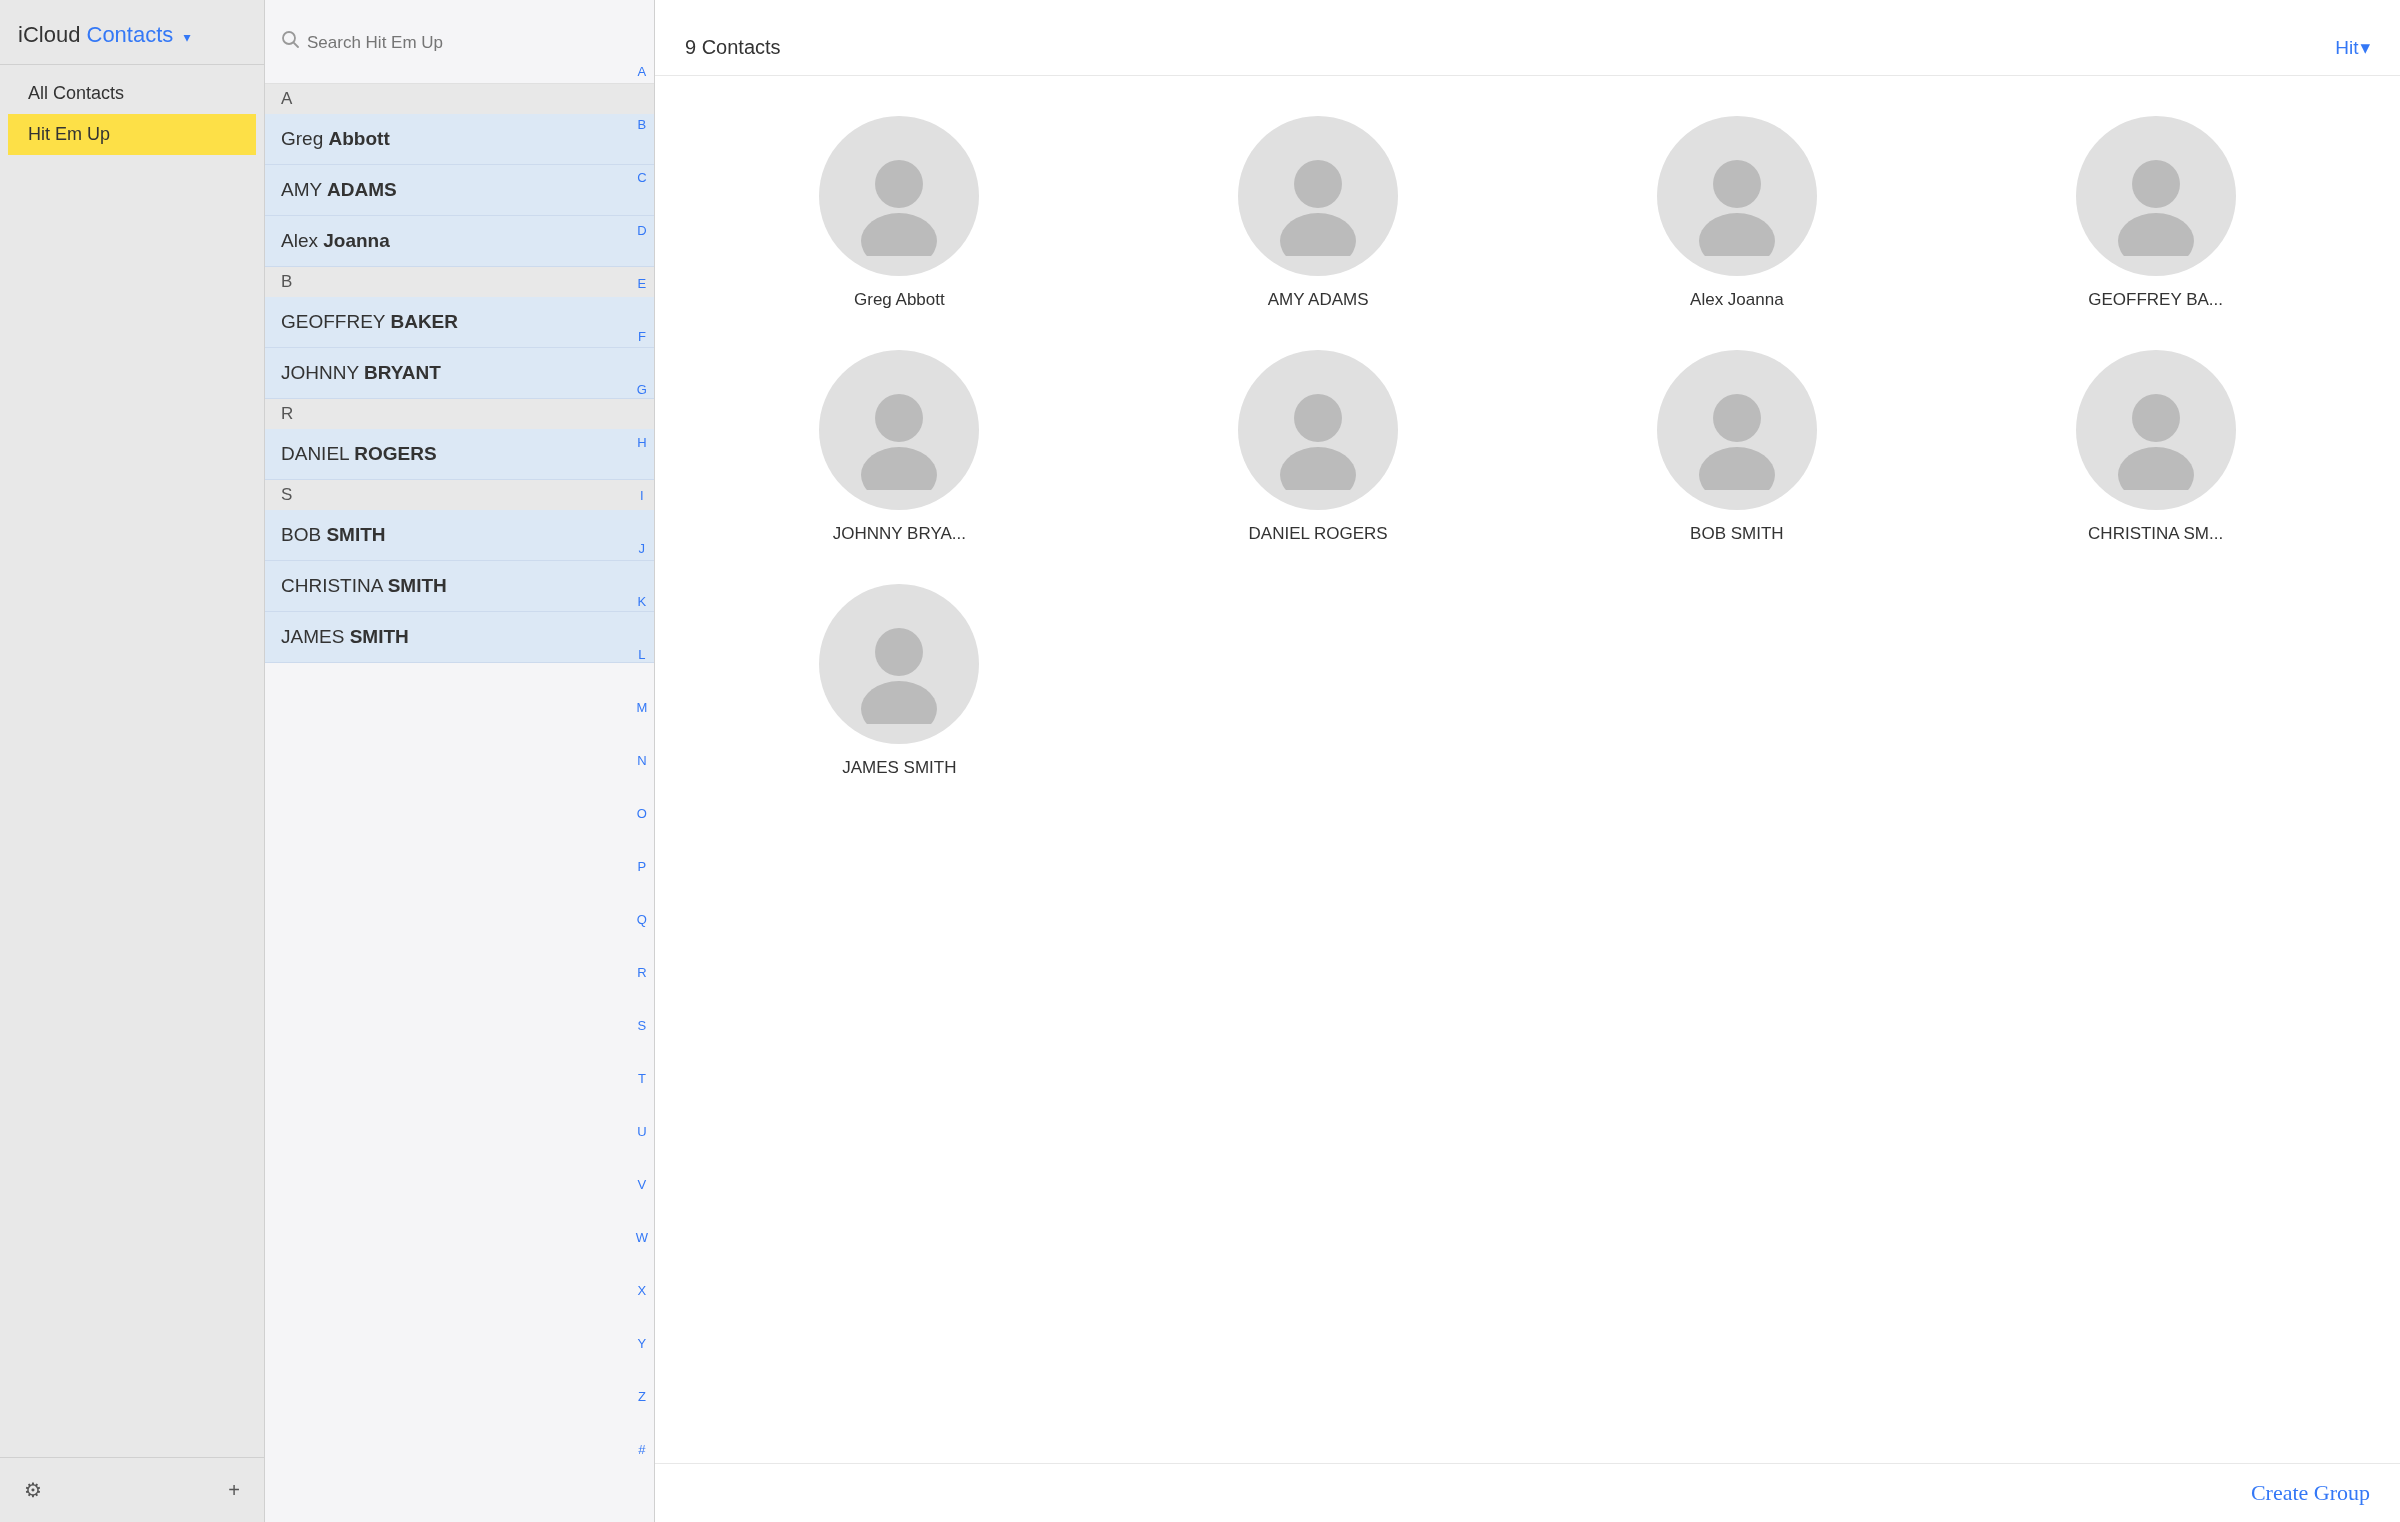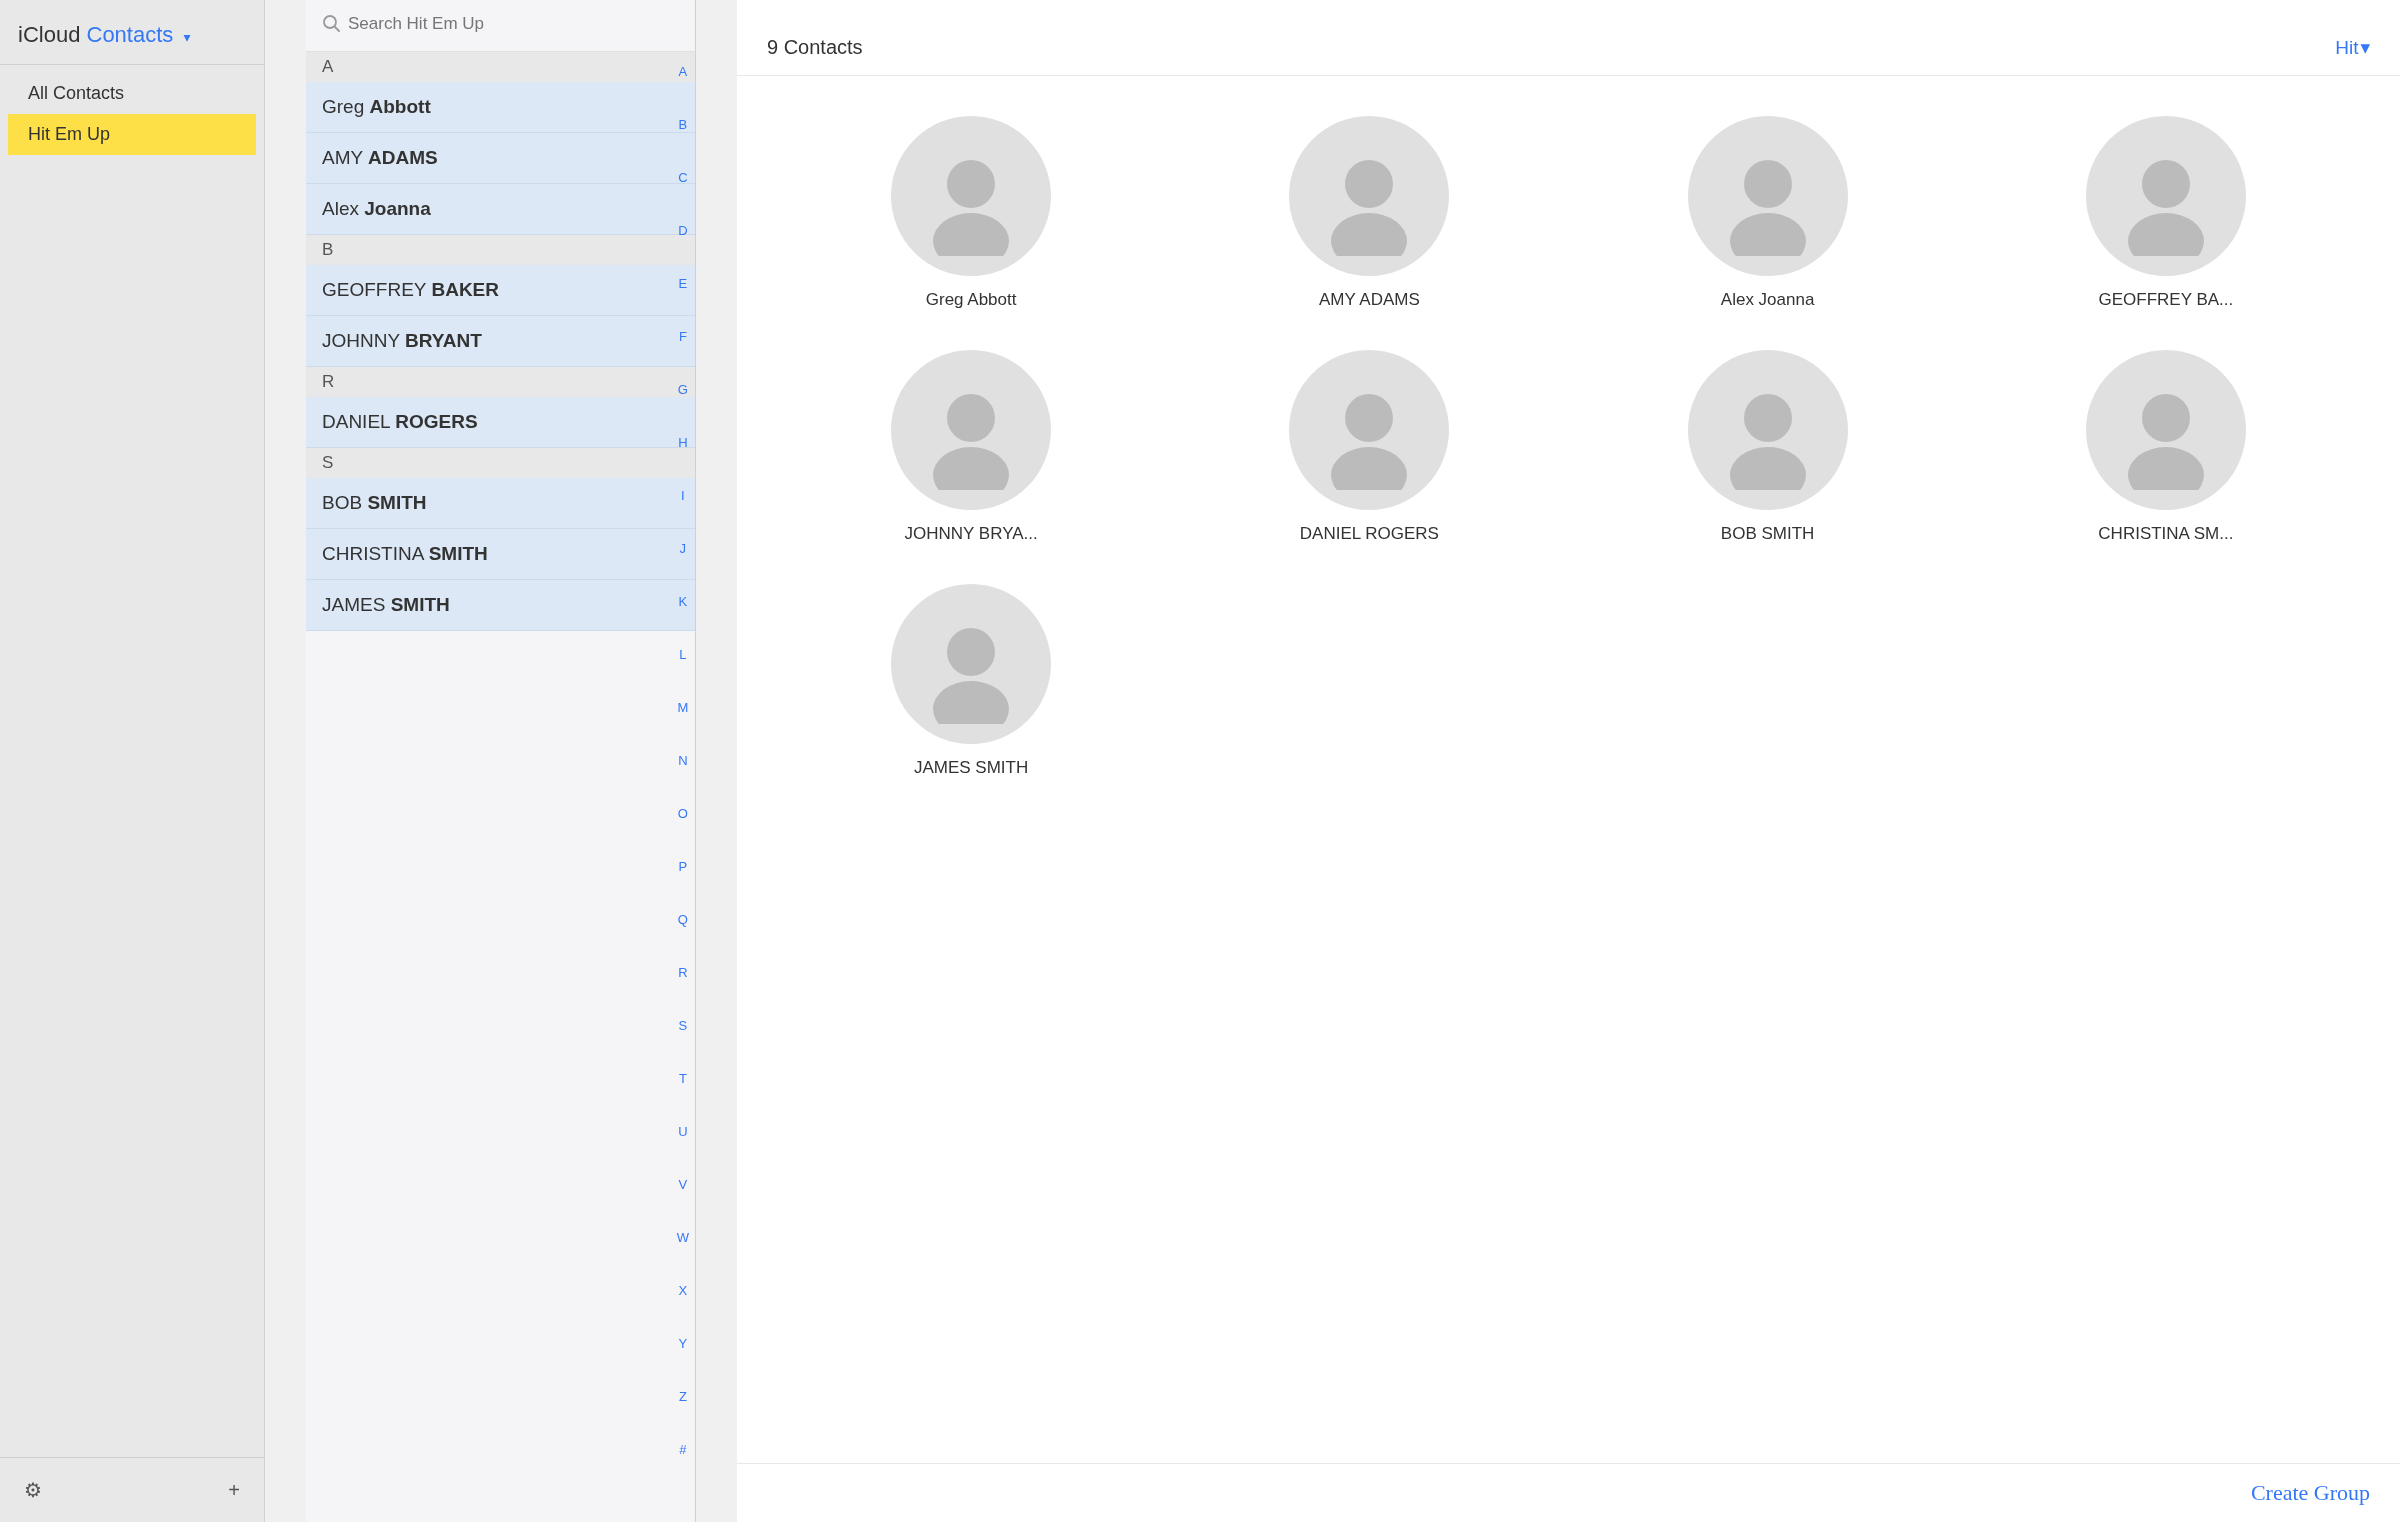--- a/index.html
+++ b/index.html
@@ -11,21 +11,20 @@
       overflow: hidden;
       display: flex;
       flex-direction: column;
     }
 
     
     .app-container {
       display: flex;
       flex: 1;
       height: 100%;
-      gap: 41px;
     }
 
     
     .sidebar {
       width: 265px;
       background: #e8e8e8;
       display: flex;
       flex-direction: column;
       border-right: 1px solid #d0d0d0;
       flex-shrink: 0;
@@ -90,24 +89,24 @@
       width: 390px;
       background: #f5f5f7;
       display: flex;
       flex-direction: column;
       border-right: 1px solid #d0d0d0;
       flex-shrink: 0;
       position: relative;
     }
 
     .search-bar {
-      padding: 14px 16px;
+      padding: 30px 16px;
       border-bottom: 1px solid #e0e0e0;
       display: flex;
-      align-items: flex-start;
+      align-items: flex-end;
       gap: 8px;
       background: #f5f5f7;
     }
 
     .search-icon-wrap {
       color: #999;
       font-size: 18px;
     }
 
     .search-input {

